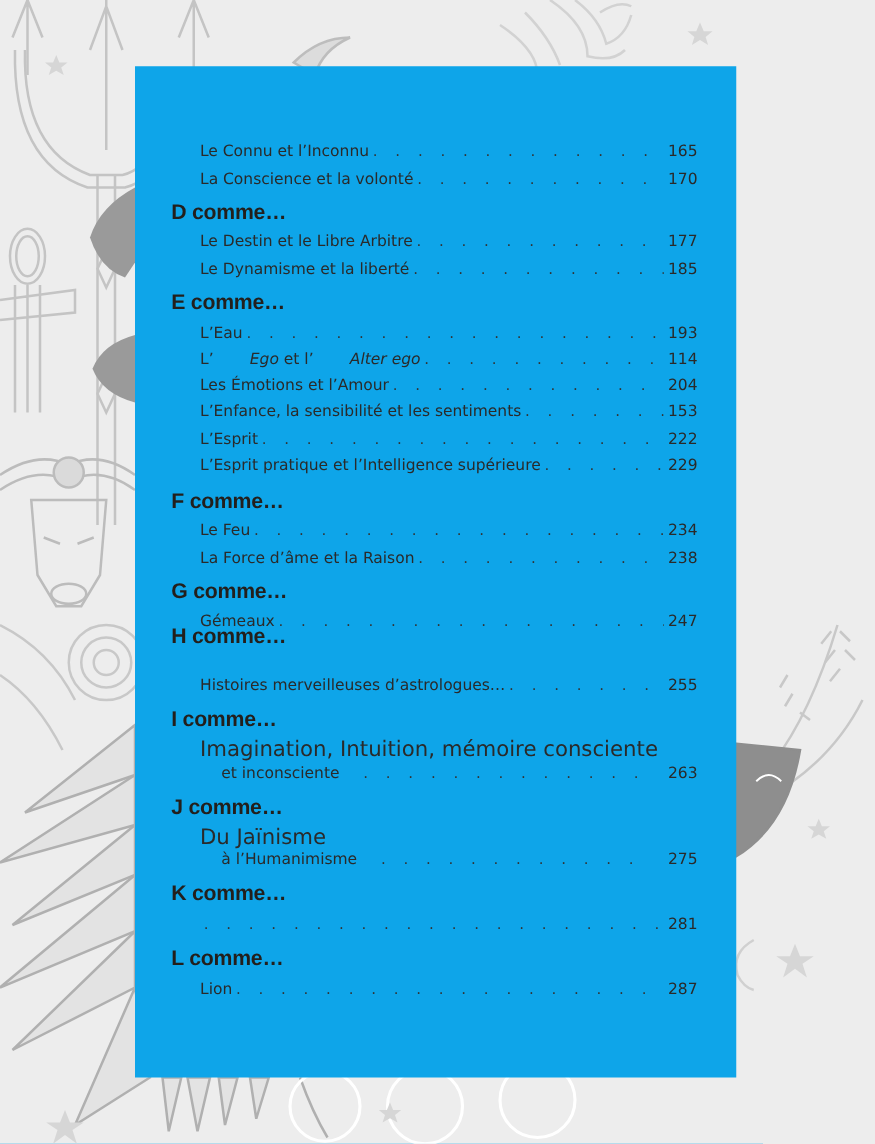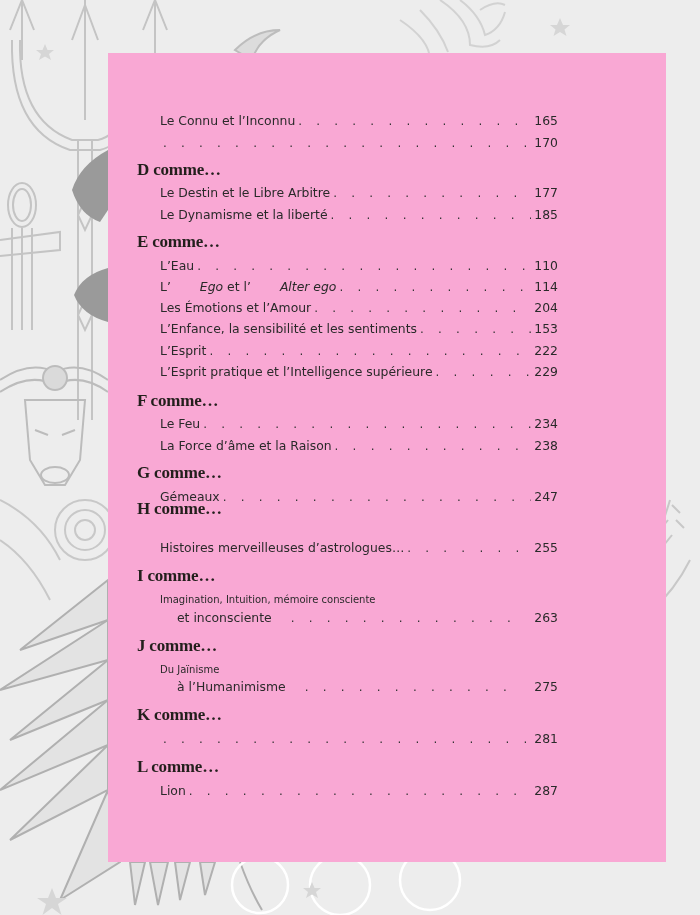--- a/index.html
+++ b/index.html
@@ -3,44 +3,44 @@
   <meta charset="utf-8">
   <style>
     html, body { margin: 0; padding: 0; }
     body {
       width: 700px; height: 915px; overflow: hidden; position: relative;
       background: #ededed;
       font-family: "DejaVu Sans", sans-serif;
     }
     .bg-art { position: absolute; left: 0; top: 0; width: 700px; height: 915px; }
     .panel {
-      position: absolute; left: 108px; top: 53px; width: 558px; height: 809px;
-      background: #f9a8d4;
+      position: absolute; left: 108px; top: 53px; width: 481px; height: 809px;
+      background: #0ea5e9;
     }
     .toc { position: absolute; left: 0; top: 0; width: 481px; }
     .heading {
       position: absolute; left: 29px;
-      font-family: Liberation Serif, serif; font-weight: bold;
+      font-family: Liberation Sans, sans-serif; font-weight: bold;
       font-size: 17px; color: #231f1c; letter-spacing: -0.2px;
       white-space: nowrap;
     }
     .entry {
       position: absolute; left: 52px; width: 398px; height: 18px;
       font-size: 12.4px; color: #2a2a2a; line-height: 18px;
       display: flex; align-items: baseline; white-space: nowrap;
     }
     .entry .title { flex: 0 0 auto; }
     .entry .title i { font-style: italic; margin-left: 29px; }
     .entry .dots {
       flex: 1 1 auto; overflow: hidden; margin: 0 3px; color: #333;
       letter-spacing: 5.2px; font-size: 12px;
     }
     .entry .page { flex: 0 0 auto; text-align: right; }
     .line1 {
-      position: absolute; left: 52px; font-size: 10px; color: #2a2a2a;
+      position: absolute; left: 52px; font-size: 17px; color: #2a2a2a;
       line-height: 18px; white-space: nowrap;
     }
     .entry.indent { left: 69px; width: 381px; gap: 16px; }
   </style>
 </head>
 <body>
 
 <svg class="bg-art" viewBox="0 0 700 915" xmlns="http://www.w3.org/2000/svg">
   <g fill="none" stroke="#c4c4c4" stroke-width="2">
 
@@ -137,41 +137,42 @@
 
 <div class="panel">
   <div class="toc">
 
     <div class="entry" style="top:59px">
       <span class="title">Le Connu et l’Inconnu</span>
       <span class="dots">. . . . . . . . . . . . . . . . . . . . . . . . . . . . . . . . . . . . . . . . . . . . . . . . . . . . . . . . . .</span>
       <span class="page">165</span>
     </div>
     <div class="entry" style="top:81px">
+      <span class="title">La Conscience et la volonté</span>
       <span class="dots">. . . . . . . . . . . . . . . . . . . . . . . . . . . . . . . . . . . . . . . . . . . . . . . . . . . . . . . . . .</span>
       <span class="page">170</span>
     </div>
 
     <div class="heading" style="top:107px">D comme…</div>
     <div class="entry" style="top:131px">
       <span class="title">Le Destin et le Libre Arbitre</span>
       <span class="dots">. . . . . . . . . . . . . . . . . . . . . . . . . . . . . . . . . . . . . . . . . . . . . . . . . . . . . . . . . .</span>
       <span class="page">177</span>
     </div>
     <div class="entry" style="top:153px">
       <span class="title">Le Dynamisme et la liberté</span>
       <span class="dots">. . . . . . . . . . . . . . . . . . . . . . . . . . . . . . . . . . . . . . . . . . . . . . . . . . . . . . . . . .</span>
       <span class="page">185</span>
     </div>
 
     <div class="heading" style="top:179px">E comme…</div>
     <div class="entry" style="top:204px">
       <span class="title">L’Eau</span>
       <span class="dots">. . . . . . . . . . . . . . . . . . . . . . . . . . . . . . . . . . . . . . . . . . . . . . . . . . . . . . . . . .</span>
-      <span class="page">110</span>
+      <span class="page">193</span>
     </div>
     <div class="entry" style="top:225px">
       <span class="title"><span>L’</span><i>Ego</i><span> et l’</span><i>Alter ego</i></span>
       <span class="dots">. . . . . . . . . . . . . . . . . . . . . . . . . . . . . . . . . . . . . . . . . . . . . . . . . . . . . . . . . .</span>
       <span class="page">114</span>
     </div>
     <div class="entry" style="top:246px">
       <span class="title">Les Émotions et l’Amour</span>
       <span class="dots">. . . . . . . . . . . . . . . . . . . . . . . . . . . . . . . . . . . . . . . . . . . . . . . . . . . . . . . . . .</span>
       <span class="page">204</span>

